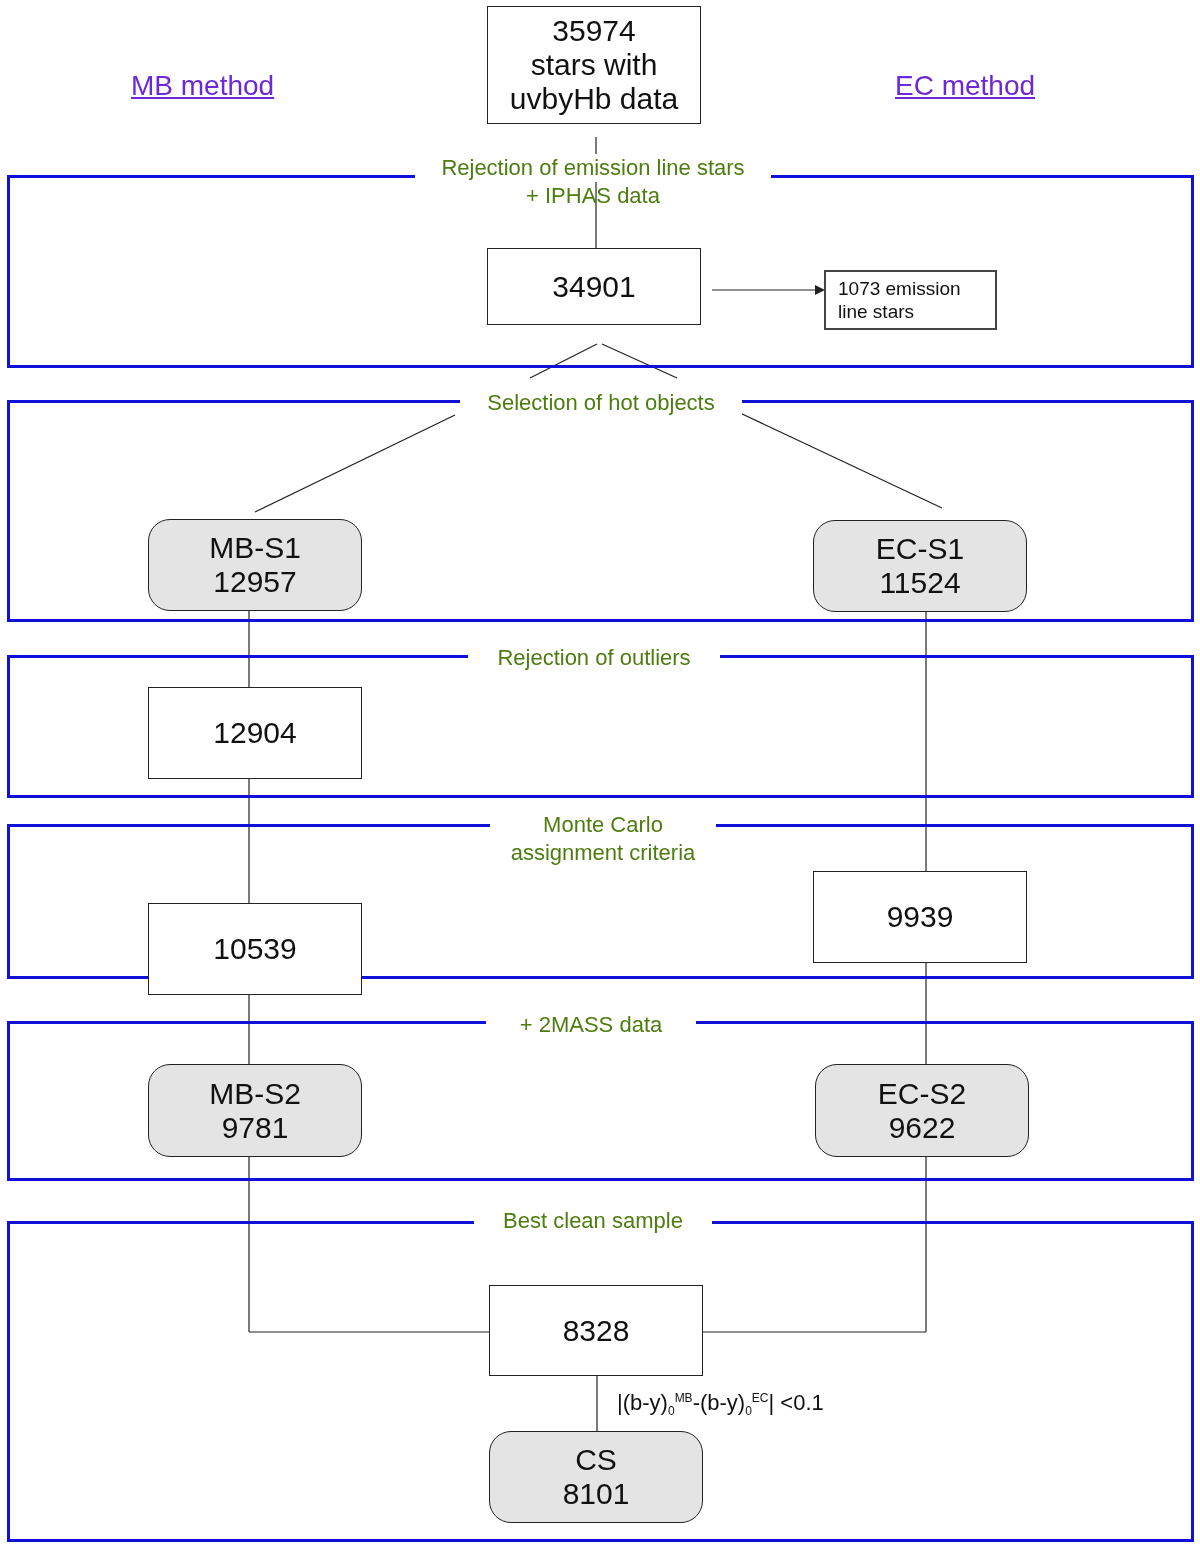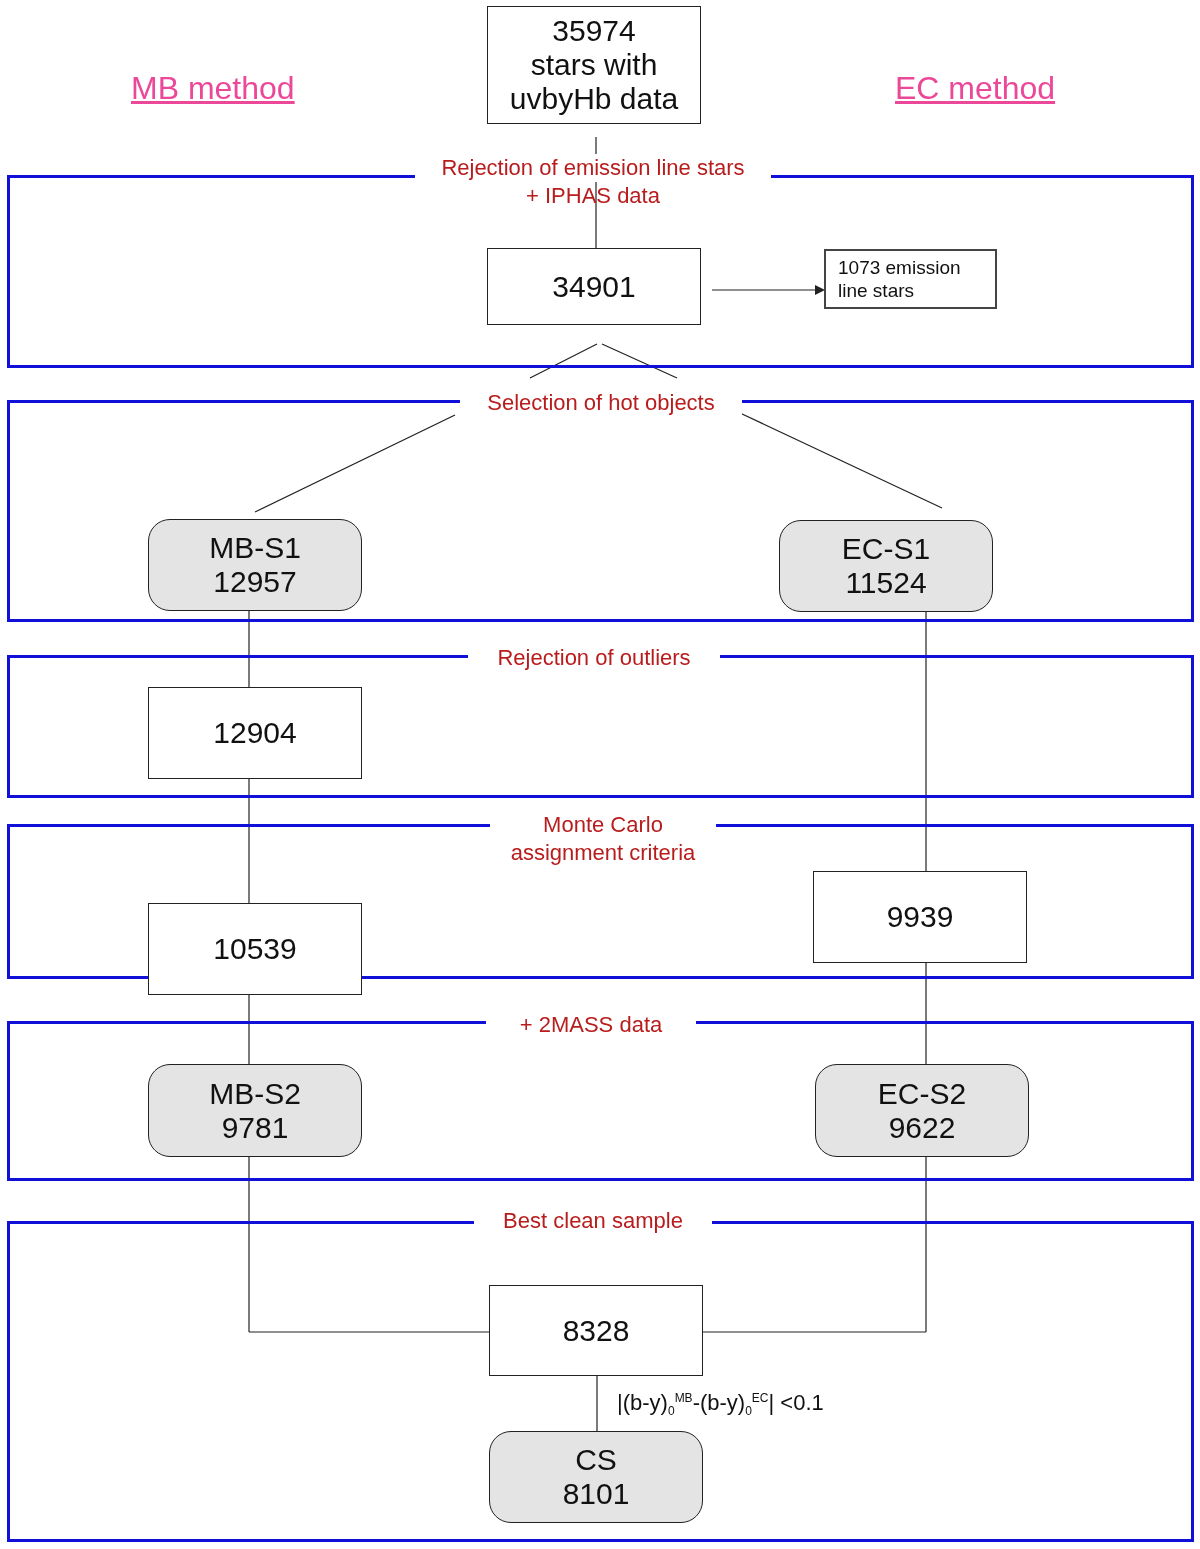--- a/index.html
+++ b/index.html
@@ -1,27 +1,27 @@
 <!DOCTYPE html>
 <html><head>
   <meta charset="utf-8">
   <style>
     html, body { margin: 0; padding: 0; background: #ffffff; }
     body { width: 1200px; height: 1549px; position: relative; overflow: hidden;
            font-family: "Liberation Sans", "DejaVu Sans", sans-serif; color: #111; }
     svg.wires { position: absolute; left: 0; top: 0; width: 1200px; height: 1549px; pointer-events: none; }
     .frame { position: absolute; border: 3px solid #1010d8; box-sizing: border-box; }
-    .frame-label { position: absolute; color: #b91c1c; font-size: 22px; text-align: center;
+    .frame-label { position: absolute; color: #4d7c0f; font-size: 22px; text-align: center;
                    background: #fff; line-height: 28px; white-space: nowrap; }
     .box { position: absolute; border: 1.5px solid #222; background: #fff; box-sizing: border-box;
            display: flex; flex-direction: column; align-items: center; justify-content: center;
            font-size: 30px; line-height: 34px; text-align: center; }
     .box.shaded { background: #e4e4e4; border-radius: 22px; }
     .box.small { font-size: 19px; line-height: 23px; align-items: flex-start; padding-left: 12px; border: 2px solid #444; }
-    .method { position: absolute; font-size: 32px; text-decoration: underline; color: #ec4899; }
+    .method { position: absolute; font-size: 28px; text-decoration: underline; color: #6d28d9; }
     .cond { position: absolute; font-size: 22px; white-space: nowrap; }
     .cond sub, .cond sup { font-size: 12px; }
   </style>
 </head>
 <body>
 
 <svg class="wires" viewBox="0 0 1200 1549">
   <g stroke="#222" stroke-width="1.2" fill="none">
     <line x1="596" y1="137" x2="596" y2="248"></line>
     <line x1="712" y1="290" x2="817" y2="290"></line>
@@ -68,30 +68,30 @@
 <div class="box" style="left:487px; top:6px; width:214px; height:118px;">
   <div>35974</div>
   <div>stars with</div>
   <div>uvbyHb data</div>
 </div>
 
 <div class="box" style="left:487px; top:248px; width:214px; height:77px;">
   <div>34901</div>
 </div>
 
-<div class="box small" style="left:824px; top:249px; width:173px; height:60px;">
+<div class="box small" style="left:824px; top:270px; width:173px; height:60px;">
   <div>1073 emission</div>
   <div>line stars</div>
 </div>
 
 <div class="box shaded" style="left:148px; top:519px; width:214px; height:92px;">
   <div>MB-S1</div>
   <div>12957</div>
 </div>
-<div class="box shaded" style="left:779px; top:520px; width:214px; height:92px;">
+<div class="box shaded" style="left:813px; top:520px; width:214px; height:92px;">
   <div>EC-S1</div>
   <div>11524</div>
 </div>
 
 <div class="box" style="left:148px; top:687px; width:214px; height:92px;">
   <div>12904</div>
 </div>
 
 <div class="box" style="left:148px; top:903px; width:214px; height:92px;">
   <div>10539</div>

